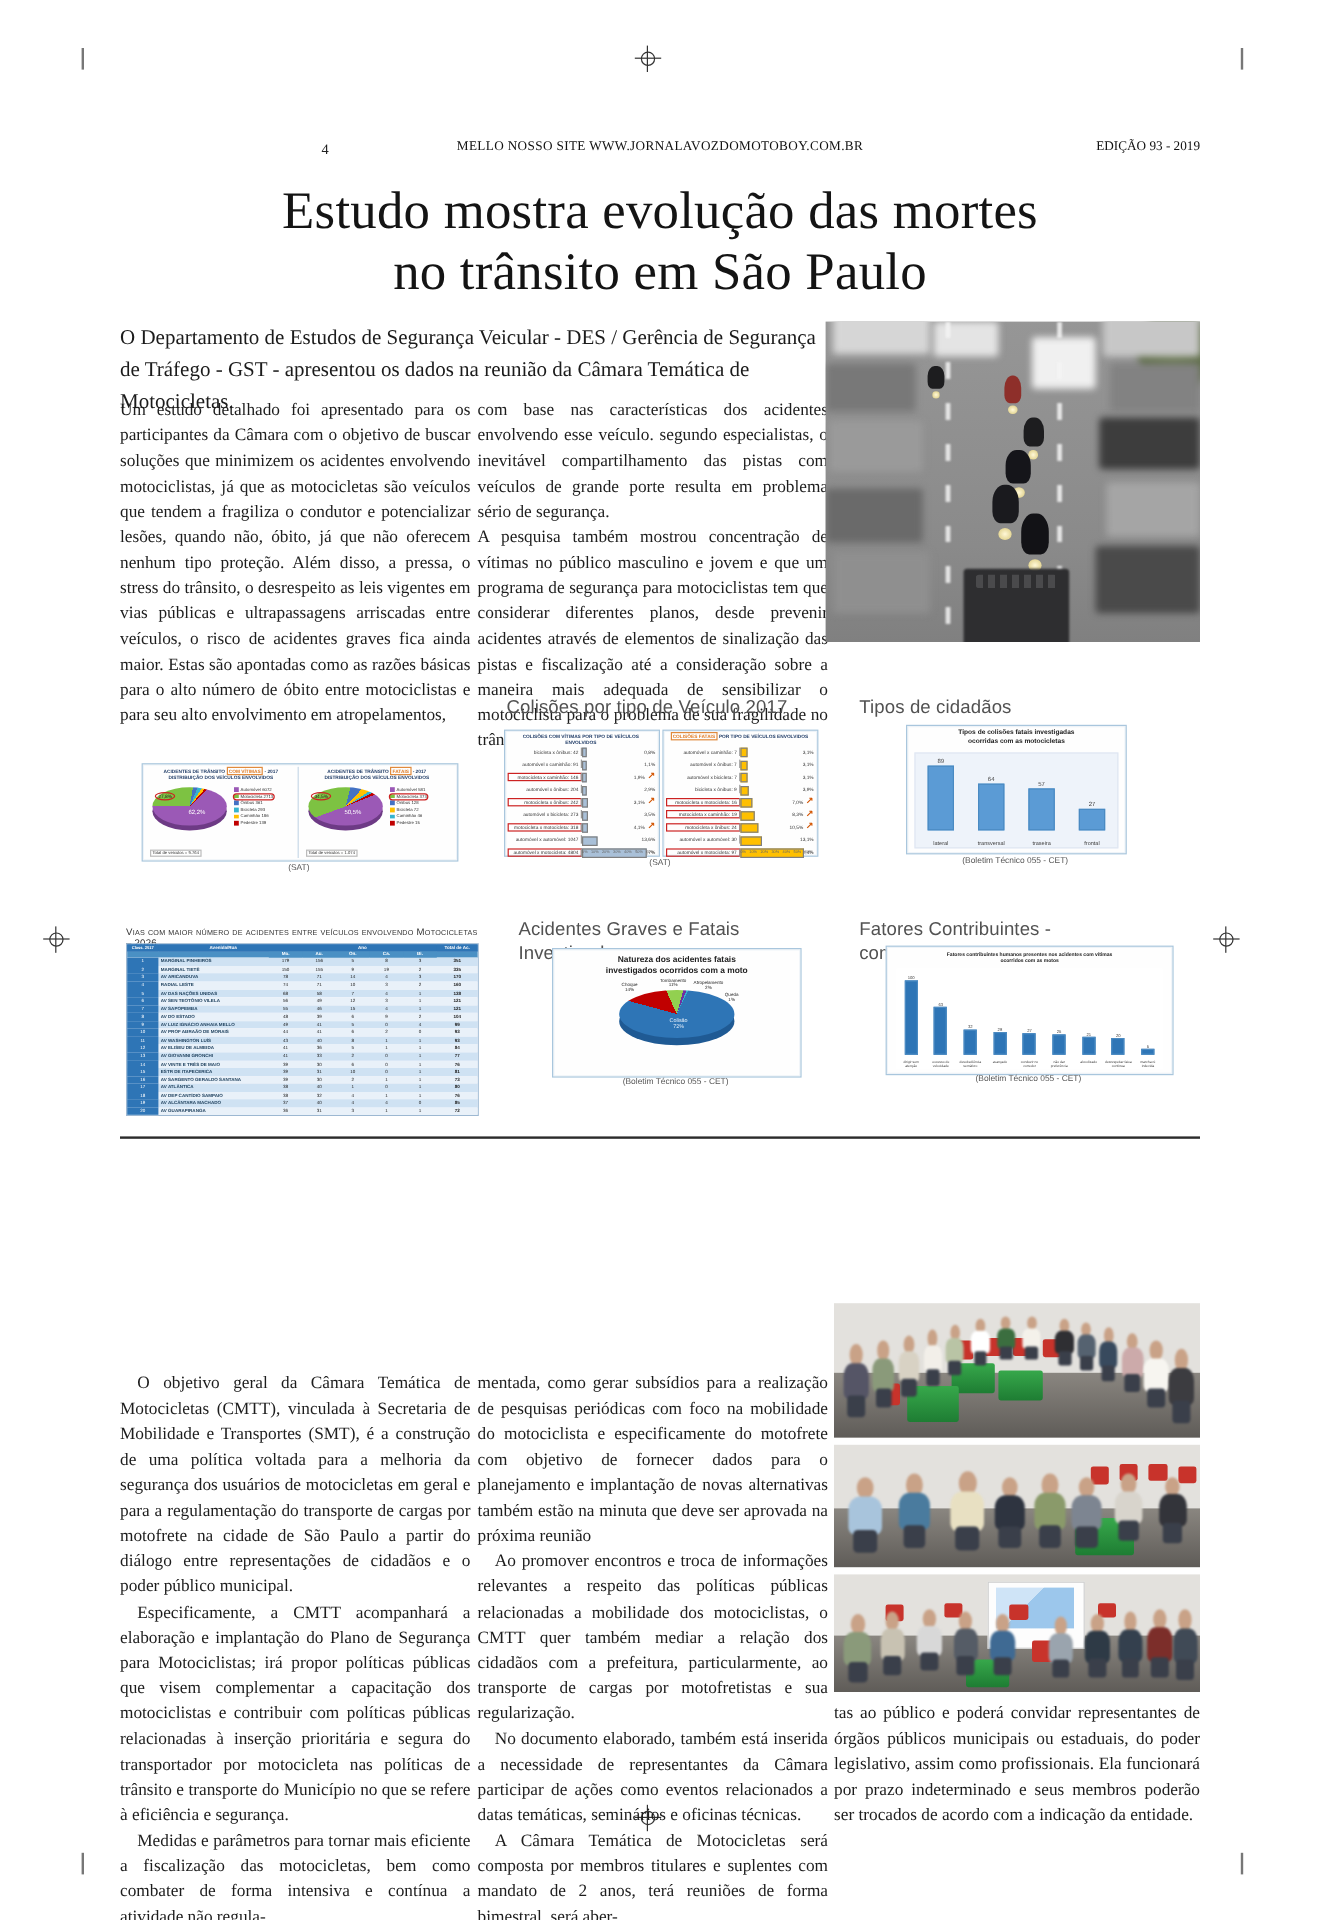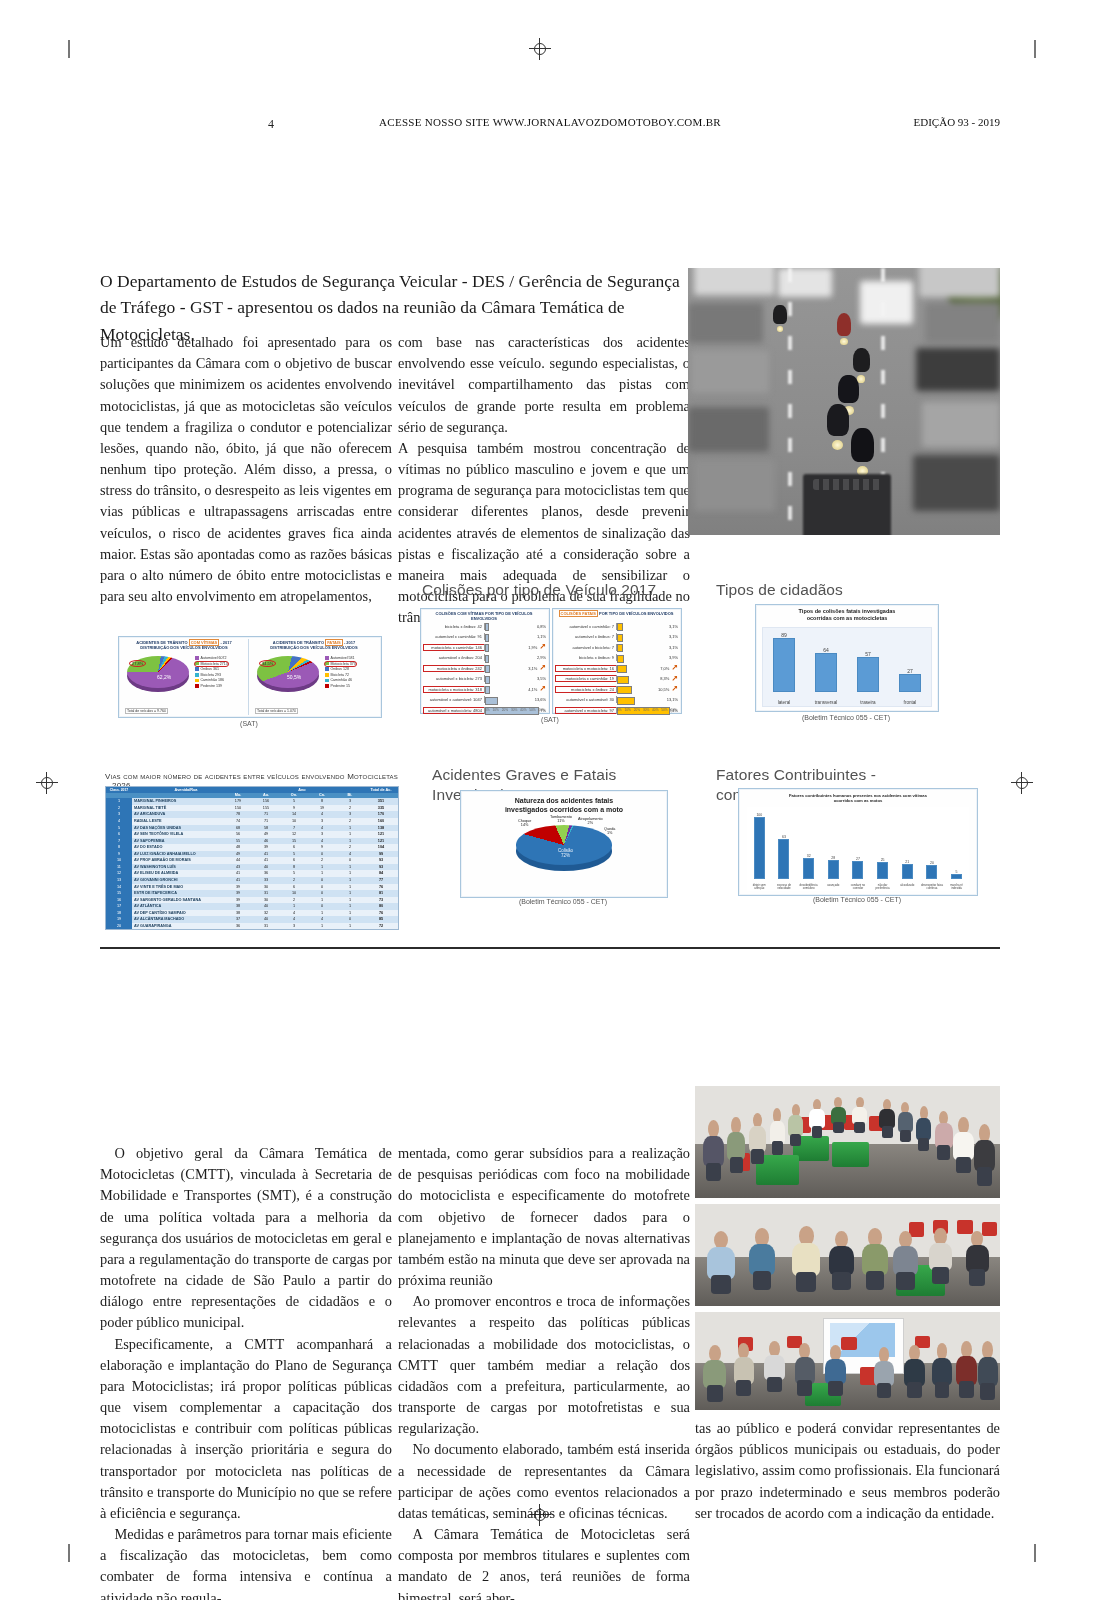--- a/index.html
+++ b/index.html
@@ -118,24 +118,26 @@
       <span class="h"></span>
       <span class="c"></span>
     </div>
   <div class="crop" style="left:68px;top:40px;width:1.5px;height:18px;"></div>
   <div class="crop" style="left:1034px;top:40px;width:1.5px;height:18px;"></div>
   <div class="crop" style="left:68px;top:1544px;width:1.5px;height:18px;"></div>
   <div class="crop" style="left:1034px;top:1544px;width:1.5px;height:18px;"></div>
 
   <div class="hdr">
     <span class="pageno">4</span>
-    <div class="siteline">ACESSE NOSSO SITE WWW.JORNALAVOZDOMOTOBOY.COM.BR</div>
+    <div class="siteline">MELLO NOSSO SITE WWW.JORNALAVOZDOMOTOBOY.COM.BR</div>
     <div class="edition">EDIÇÃO 93 - 2019</div>
   </div>
 
+  <div class="h1" style="top:150px;white-space:pre-line;">Estudo mostra evolução das mortes
+no trânsito em São Paulo</div>
   <div class="lead" style="top:268px;">O Departamento de Estudos de Segurança Veicular - DES / Gerência de Segurança de Tráfego - GST - apresentou os dados na reunião da Câmara Temática de Motocicletas.</div>
   <div class="coltext" style="left:100px;top:332px;height:216px;">Um estudo detalhado foi apresentado para os participantes da Câmara com o objetivo de buscar soluções que minimizem os acidentes envolvendo motociclistas, já que as motocicletas são veículos que tendem a fragiliza o condutor e potencializar lesões, quando não, óbito, já que não oferecem nenhum tipo proteção. Além disso, a pressa, o stress do trânsito, o desrespeito as leis vigentes em vias públicas e ultrapassagens arriscadas entre veículos, o risco de acidentes graves fica ainda maior. Estas são apontadas como as razões básicas para o alto número de óbito entre motociclistas e para seu alto envolvimento em atropelamentos,</div>
   <div class="coltext" style="left:398px;top:332px;height:216px;">com base nas características dos acidentes envolvendo esse veículo. segundo especialistas, o inevitável compartilhamento das pistas com veículos de grande porte resulta em problema sério de segurança.
 A pesquisa também mostrou concentração de vítimas no público masculino e jovem e que um programa de segurança para motociclistas tem que considerar diferentes planos, desde prevenir acidentes através de elementos de sinalização das pistas e fiscalização até a consideração sobre a maneira mais adequada de sensibilizar o motociclista para o problema de sua fragilidade no trânsito.</div>
 
   <div class="photo" id="photoTraffic" style="left: 688px; top: 268px; width: 312px; height: 267px; background: linear-gradient(rgb(150, 150, 150), rgb(138, 138, 138) 70%, rgb(128, 128, 128));">
       <div class="ph blur3" style="right: -8px; top: -10px; width: 60px; height: 70px; background: radial-gradient(rgb(109, 124, 85), rgb(85, 99, 63)); border-radius: 50%;"></div>
       <div class="ph blur3" style="left: 2%; top: -5%; width: 26%; height: 15%; background: rgb(214, 214, 214);"></div>
       <div class="ph blur3" style="left: 0%; top: 13%; width: 24%; height: 15%; background: rgb(120, 120, 120);"></div>
       <div class="ph blur3" style="left: 1%; top: 31%; width: 25%; height: 16%; background: rgb(154, 154, 154);"></div>

